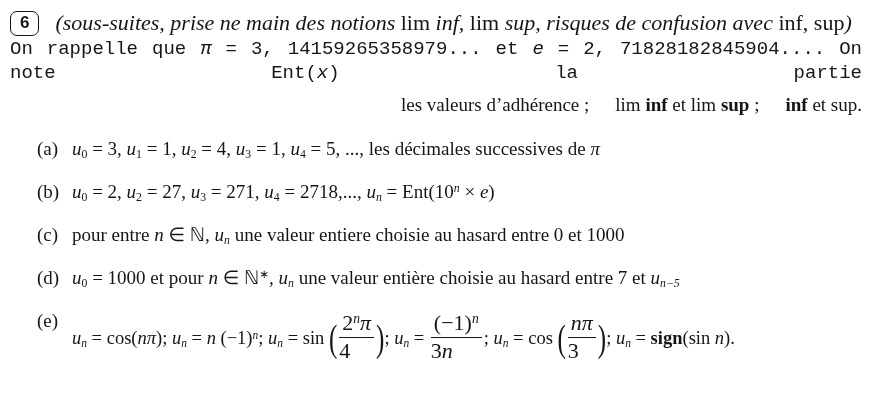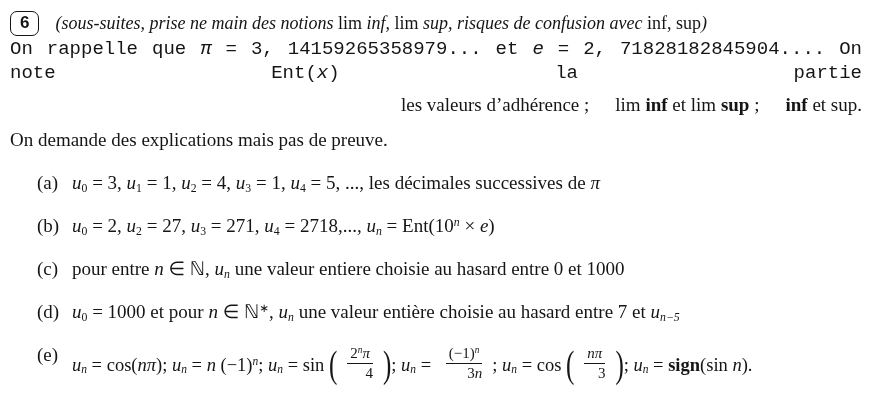--- a/index.html
+++ b/index.html
@@ -17,37 +17,37 @@
   sub{vertical-align:-0.25em;}
   sup{vertical-align:0.5em;}
 
   .header-line{display:flex;align-items:center;height:30px;}
   .num-box{
     border:1.7px solid #151515;border-radius:7px;
     padding:1px 9px 2px 9px;margin-right:16px;
     font-family:"Liberation Sans", sans-serif;
     font-weight:bold;font-size:17px;line-height:20px;
   }
-  .heading{font-size:18px;white-space:nowrap;}
+  .heading{font-size:22px;white-space:nowrap;}
 
   .intro{line-height:23.5px;}
   .intro-line1{text-align:justify;text-align-last:justify;font-family:Liberation Mono, monospace;}
 
   .center-line{margin-top:9px;height:23px;text-align:right;}
 
   .note{margin-top:11px;line-height:23px;}
 
   .item{display:flex;margin-top:20px;line-height:23px;}
   .item-label{flex:none;width:35px;margin-left:27px;}
   .item-body{flex:1;}
 
   .formula-line{margin-top:5px;font-size:18.5px;white-space:nowrap;}
   .frac{
-    display:inline-block;vertical-align:middle;text-align:right;
-    font-size:15px;line-height:1.12;margin:0 10px;position:relative;top:-3px;
+    display:inline-block;vertical-align:middle;text-align:left;
+    font-size:22px;line-height:1.12;margin:0 2px;position:relative;top:-3px;
   }
   .frac .num{display:block;border-bottom:1.4px solid #151515;padding:0 3px 1px 3px;}
   .frac .den{display:block;padding-top:1px;}
   .bigp{
     display:inline-block;font-size:25px;line-height:1;
     transform:scaleY(1.5);vertical-align:middle;position:relative;top:-2px;
   }
 </style>
 </head>
 <body>
@@ -58,21 +58,20 @@
     <span class="num-box">6</span>
     <span class="heading"><span class="i">(sous-suites, prise ne main des notions </span><span>lim</span><span class="i"> inf</span><span class="i">, </span><span>lim</span><span class="i"> sup</span><span class="i">, risques de confusion avec </span><span>inf, sup</span><span class="i">)</span></span>
   </div>
 
   <div class="intro">
     <div class="intro-line1"><span>On rappelle que </span><span class="i">π</span><span> = 3, 14159265358979... et </span><span class="i">e</span><span> = 2, 71828182845904.... On note Ent(</span><span class="i">x</span><span>) la partie</span></div>
   </div>
 
   <div class="center-line"><span>les valeurs d’adhérence ;</span><span style="display: inline-block; width: 26px;"></span><span>lim </span><span class="b">inf</span><span> et lim </span><span class="b">sup</span><span> ;</span><span style="display: inline-block; width: 26px;"></span><span class="b">inf</span><span> et sup.</span></div>
 
-  <div class="note">On demande des explications mais pas de preuve.</div>
 
   <div>
     <div class="item">
       <span class="item-label">(a)</span>
       <span class="item-body"><span class="i">u</span><sub>0</sub><span> = 3, </span><span class="i">u</span><sub>1</sub><span> = 1, </span><span class="i">u</span><sub>2</sub><span> = 4, </span><span class="i">u</span><sub>3</sub><span> = 1, </span><span class="i">u</span><sub>4</sub><span> = 5, ..., les décimales successives de </span><span class="i">π</span></span>
     </div>
     <div class="item">
       <span class="item-label">(b)</span>
       <span class="item-body"><span class="i">u</span><sub>0</sub><span> = 2, </span><span class="i">u</span><sub>2</sub><span> = 27, </span><span class="i">u</span><sub>3</sub><span> = 271, </span><span class="i">u</span><sub>4</sub><span> = 2718,..., </span><span class="i">u</span><sub class="i">n</sub><span> = Ent(10</span><sup class="i">n</sup><span> × </span><span class="i">e</span><span>)</span></span>
     </div>

